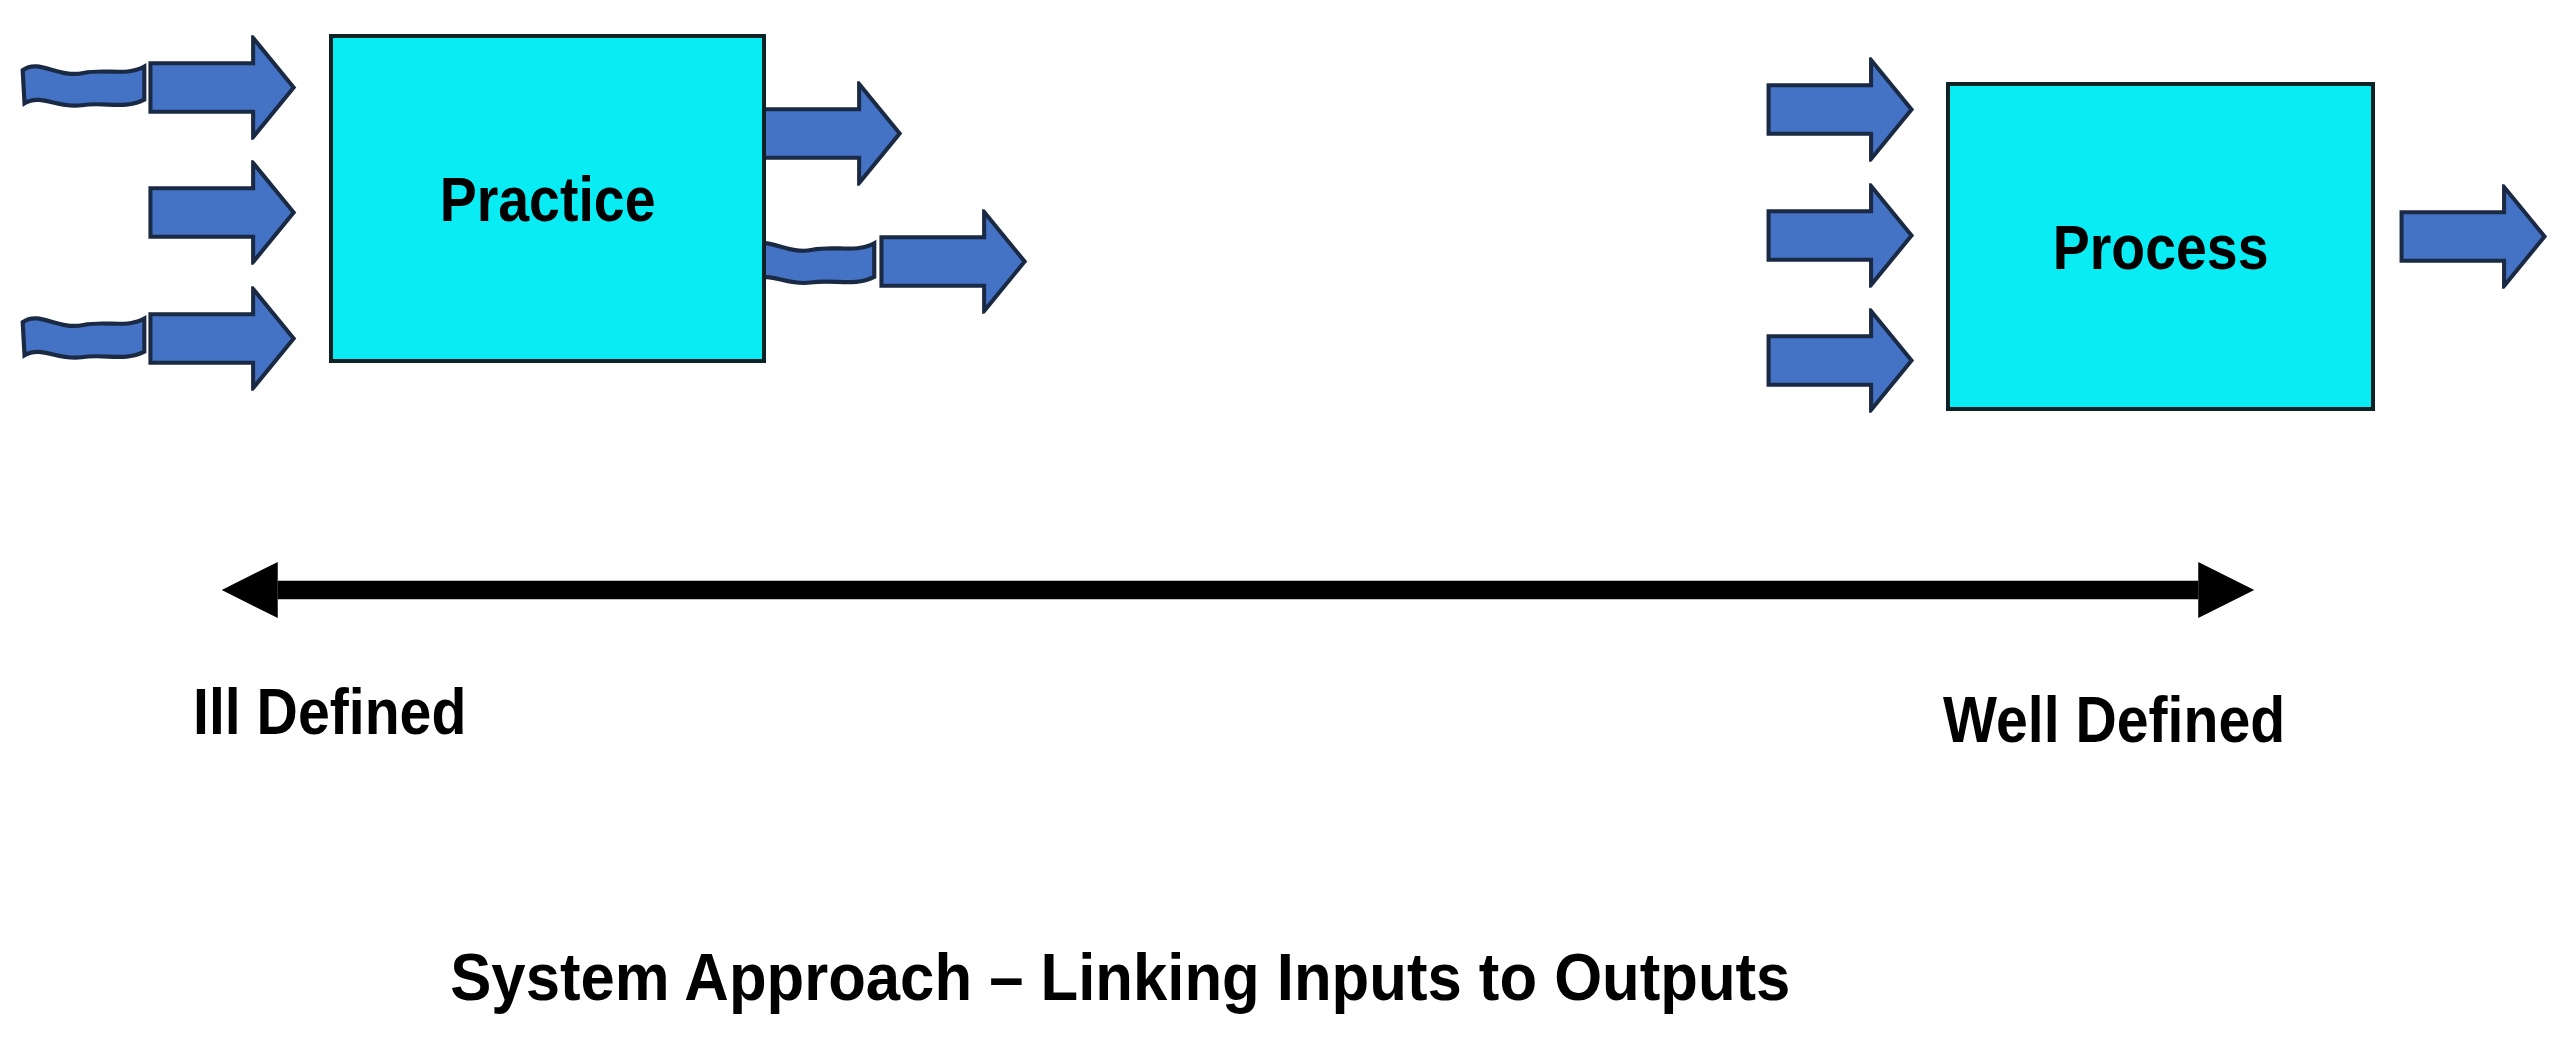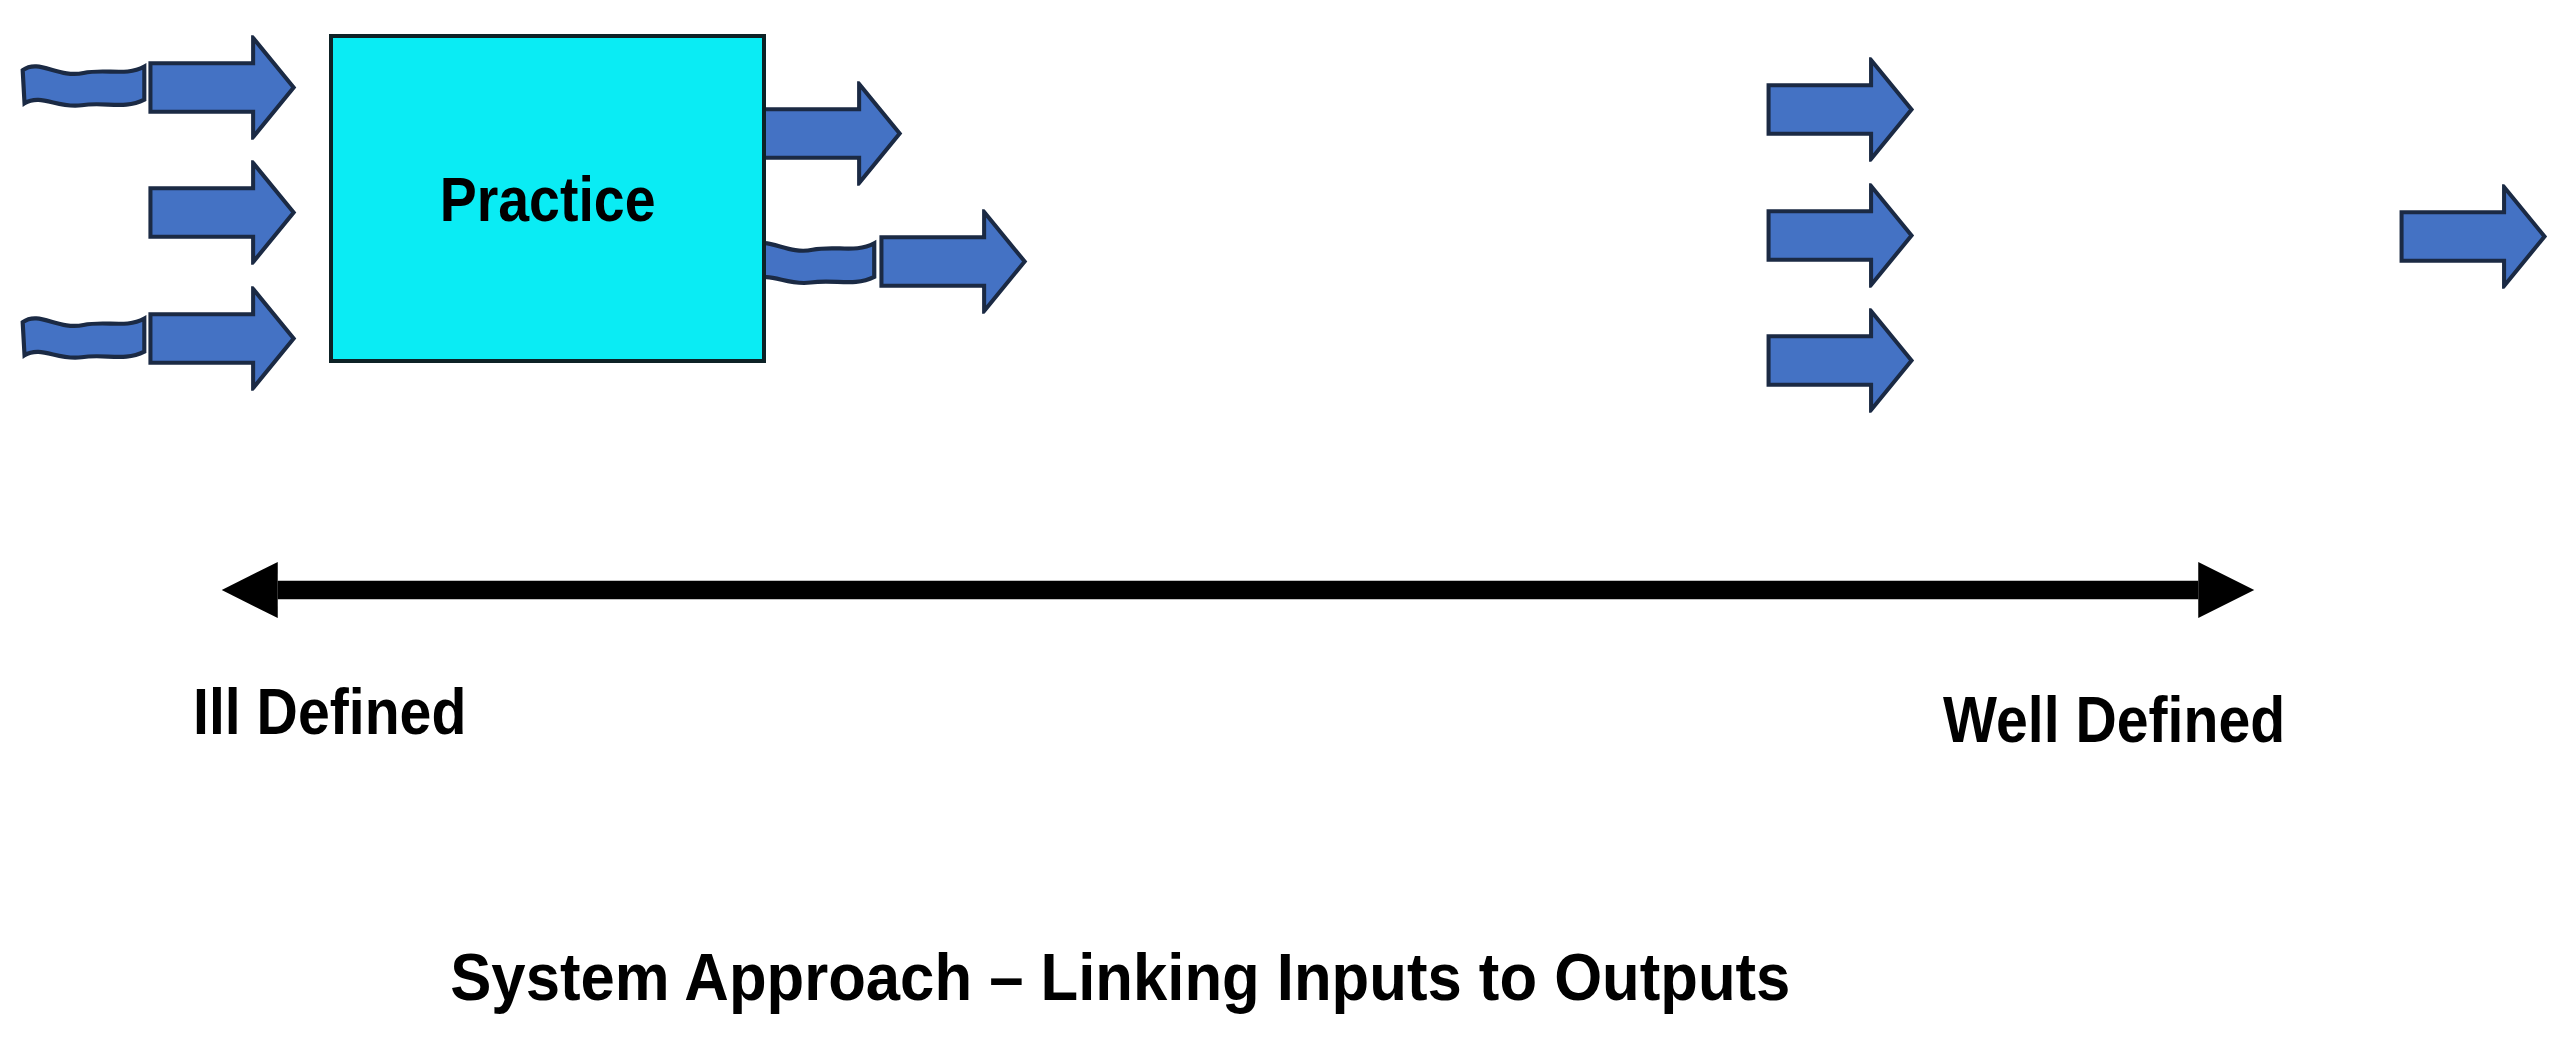--- a/index.html
+++ b/index.html
@@ -118,20 +118,23 @@
   <svg class="shape" style="left:1766px; top:57px;" width="149" height="105" viewBox="0 0 160 112">
       <use href="#blockArrow"></use>
     </svg>
   <svg class="shape" style="left:1766px; top:183px;" width="149" height="105" viewBox="0 0 160 112">
       <use href="#blockArrow"></use>
     </svg>
   <svg class="shape" style="left:1766px; top:308px;" width="149" height="105" viewBox="0 0 160 112">
       <use href="#blockArrow"></use>
     </svg>
 
+  <div class="box" style="left:1946px; top:82px; width:429px; height:329px;">
+    <span class="box-label">Process</span>
+  </div>
 
   <svg class="shape" style="left:2399px; top:184px;" width="149" height="105" viewBox="0 0 160 112">
       <use href="#blockArrow"></use>
     </svg>
 
   <svg class="shape" style="left:218px; top:560px;" width="2040" height="60" viewBox="0 0 2186 64">
     <line class="axis-stroke" x1="64" y1="32" x2="2122" y2="32" stroke-width="20"></line>
     <polygon class="axis-fill" points="64,2 64,62 4,32"></polygon>
     <polygon class="axis-fill" points="2122,2 2122,62 2182,32"></polygon>
   </svg>

